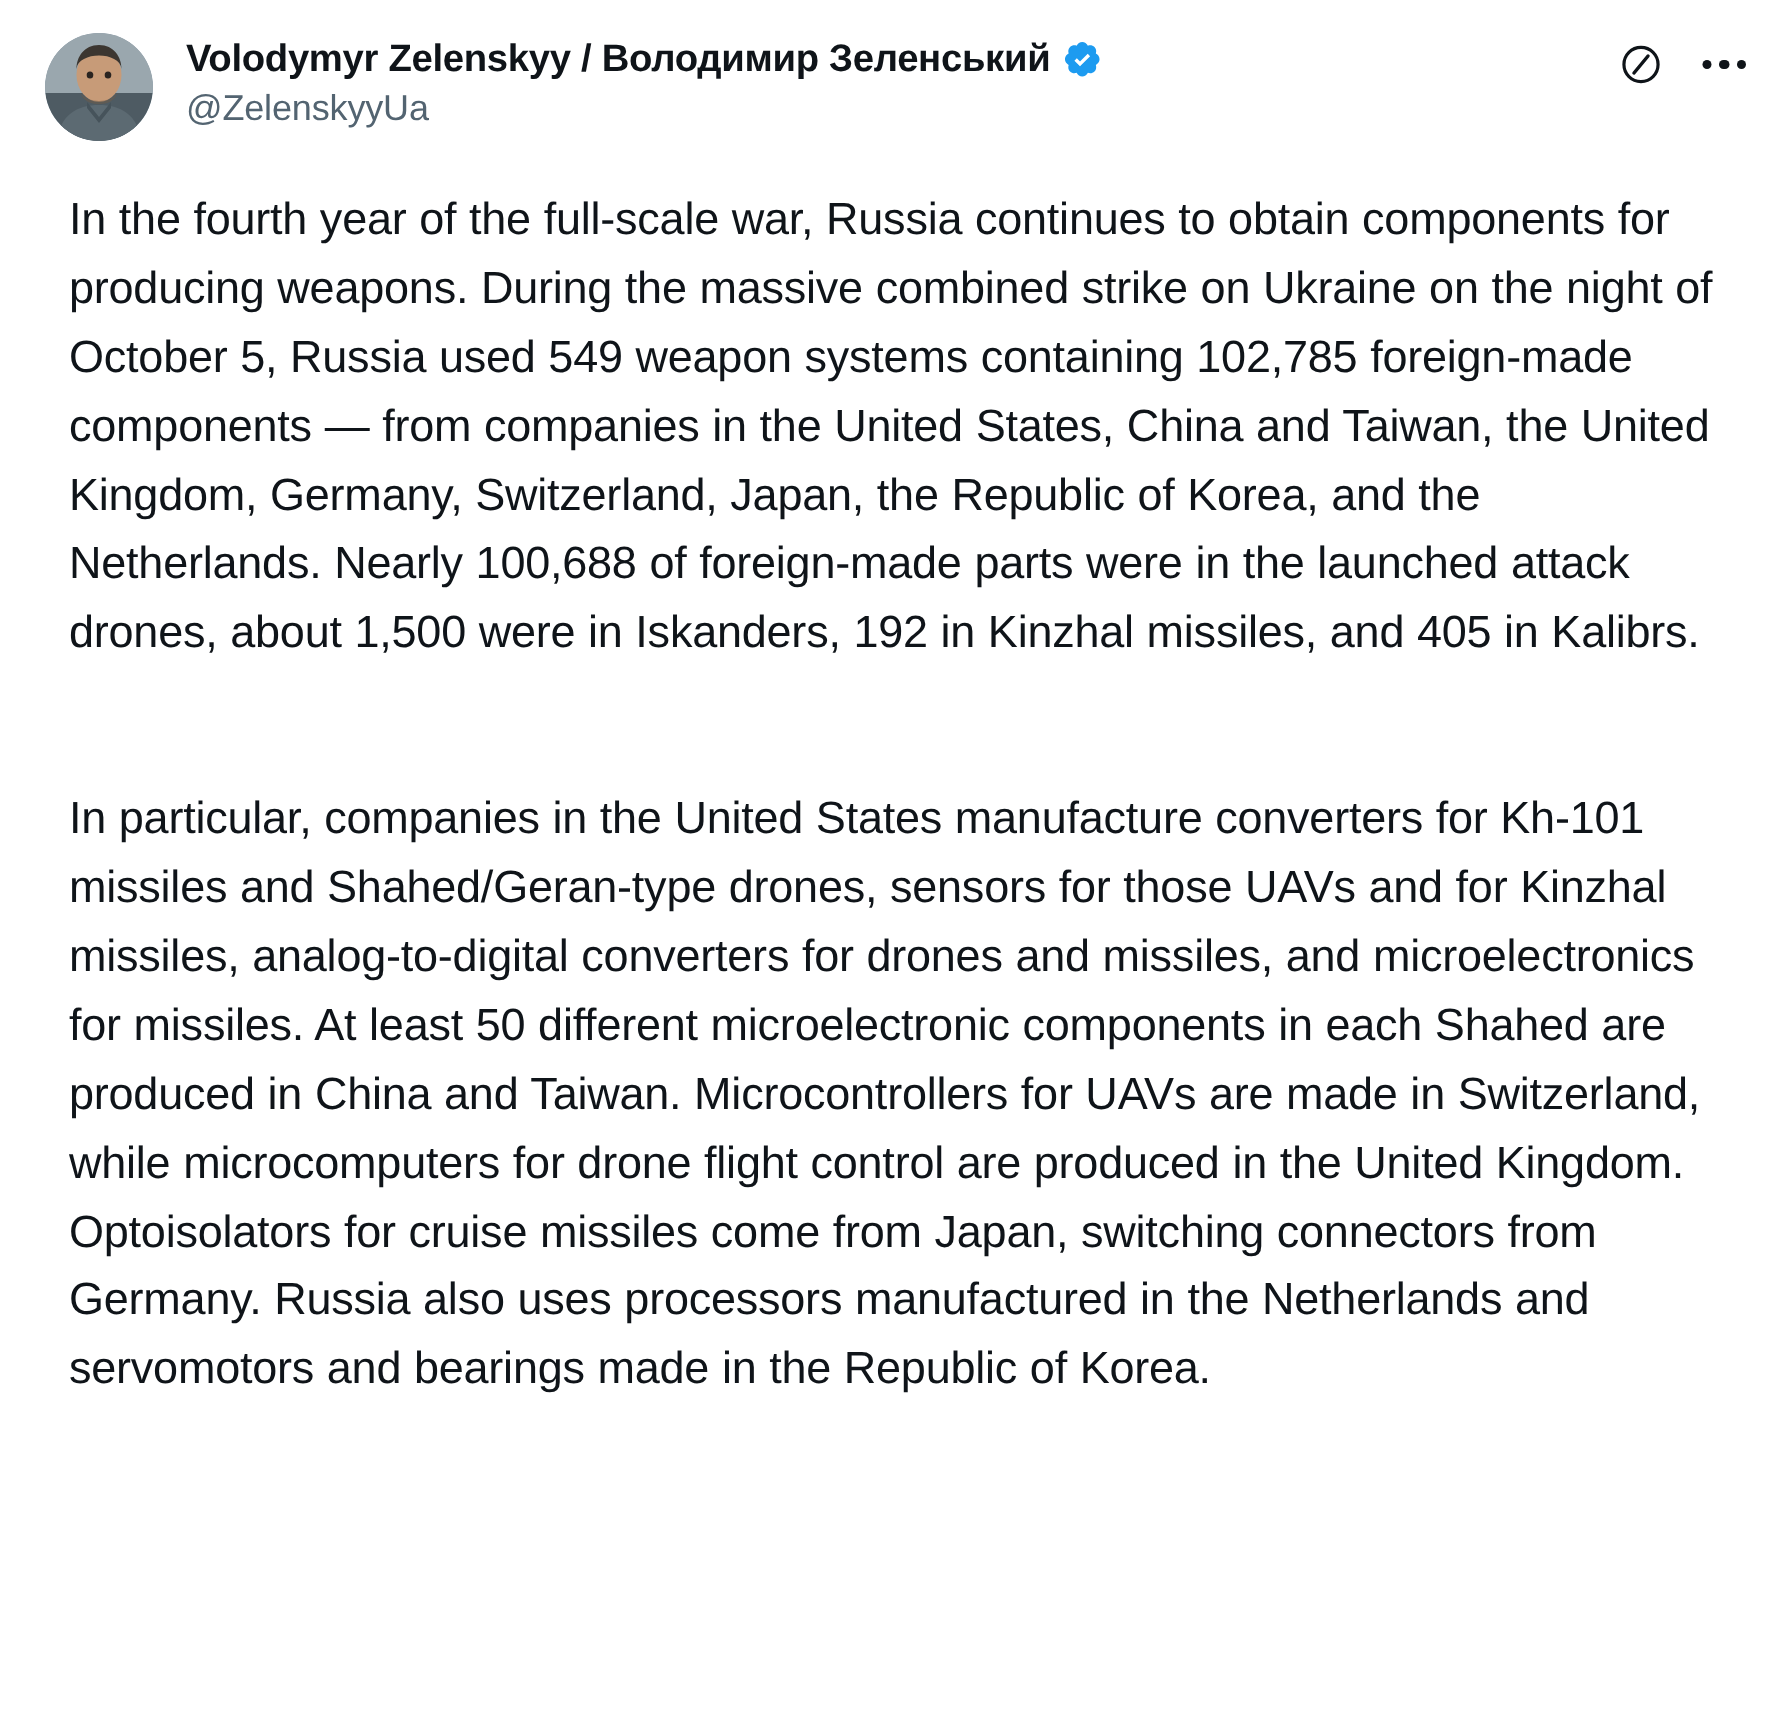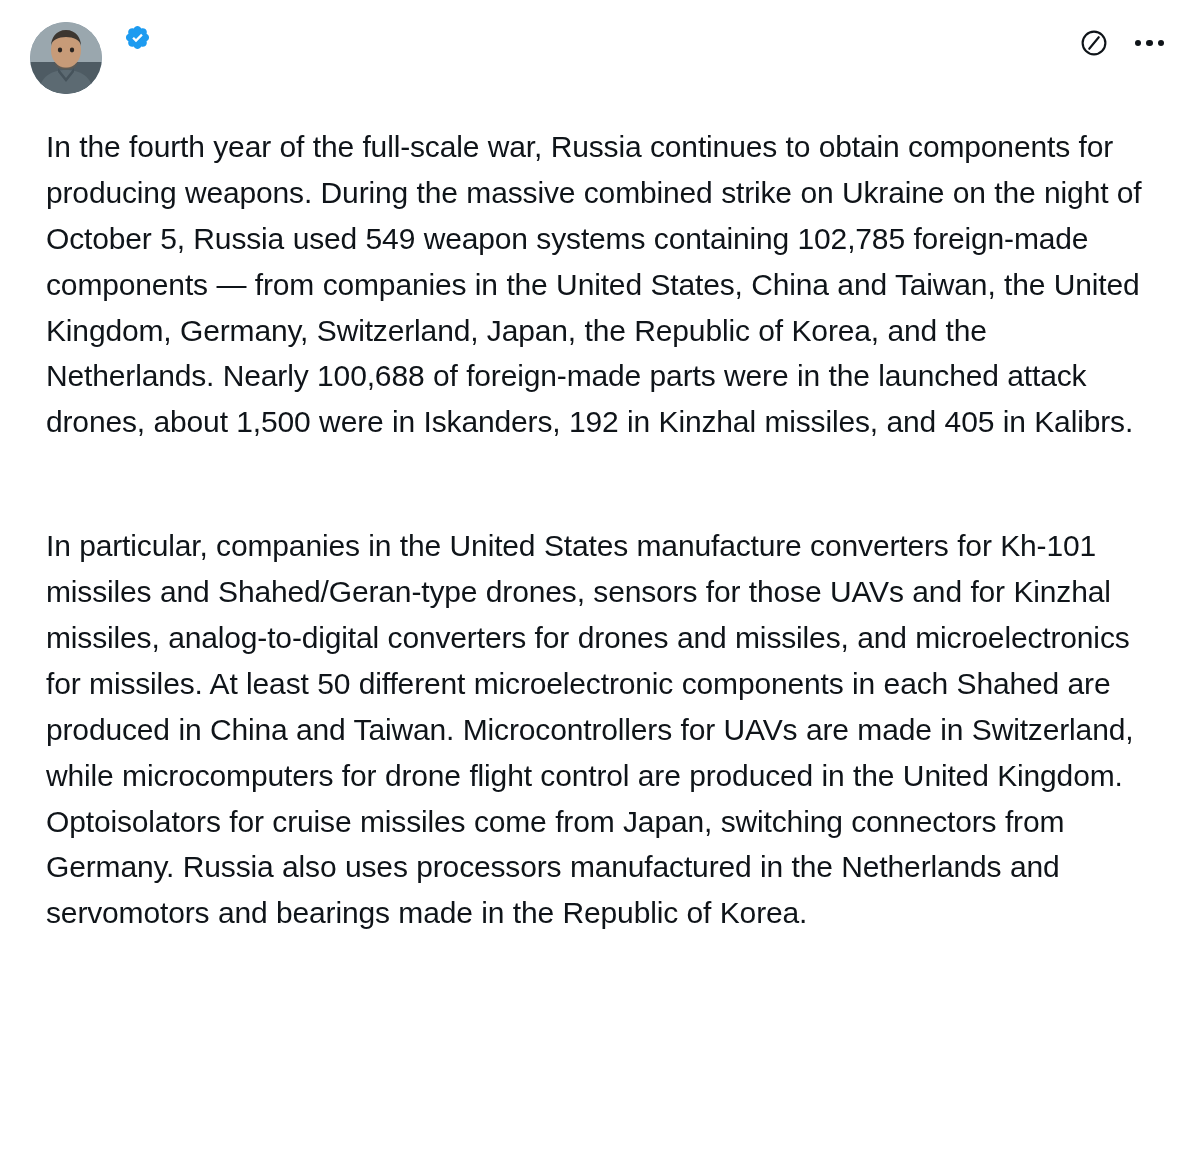--- a/index.html
+++ b/index.html
@@ -134,27 +134,29 @@
           <ellipse cx="30" cy="28" rx="2.2" ry="2.4" fill="#2a2420"></ellipse>
           <ellipse cx="42" cy="28" rx="2.2" ry="2.4" fill="#2a2420"></ellipse>
           <path d="M24 40 C28 47 44 47 48 40 C46 50 26 50 24 40 Z" fill="#6b5b4b" opacity="0.55"></path>
           <path d="M28 46 L36 56 L44 46 L44 50 L36 60 L28 50 Z" fill="#46535b"></path>
         </g>
       </svg>
     </div>
 
     <div class="identity">
       <div class="name-row">
+        <span class="display-name">Volodymyr Zelenskyy / Володимир Зеленський</span>
         <span class="verified-badge">
           <svg width="27" height="27" viewBox="0 0 24 24" aria-hidden="true">
             <path fill="#1d9bf0" d="M22.25 12c0-1.43-.88-2.67-2.19-3.34.46-1.39.2-2.9-.81-3.91s-2.52-1.27-3.91-.81C14.67 2.63 13.43 1.75 12 1.75s-2.67.88-3.34 2.19c-1.39-.46-2.9-.2-3.91.81s-1.27 2.52-.81 3.91C2.63 9.33 1.75 10.57 1.75 12s.88 2.67 2.19 3.34c-.46 1.39-.2 2.9.81 3.91s2.52 1.27 3.91.81c.67 1.31 1.91 2.19 3.34 2.19s2.67-.88 3.34-2.19c1.39.46 2.9.2 3.91-.81s1.27-2.52.81-3.91c1.31-.67 2.19-1.91 2.19-3.34z"></path>
             <path fill="#ffffff" d="M10.67 16.18l-3.3-3.3 1.42-1.42 1.88 1.88 4.57-4.57 1.42 1.42-5.99 5.99z"></path>
           </svg>
         </span>
       </div>
+      <div class="handle">@ZelenskyyUa</div>
     </div>
 
     <div class="header-actions">
       <button class="icon-btn" aria-label="grok">
         <svg width="30" height="30" viewBox="0 0 24 24" aria-hidden="true">
           <circle cx="12" cy="12" r="9.1" fill="none" stroke="#0f1419" stroke-width="1.7"></circle>
           <line x1="8.2" y1="16.6" x2="15.8" y2="7.4" stroke="#0f1419" stroke-width="1.7" stroke-linecap="round"></line>
         </svg>
       </button>
       <button class="icon-btn more-icon" aria-label="more">

